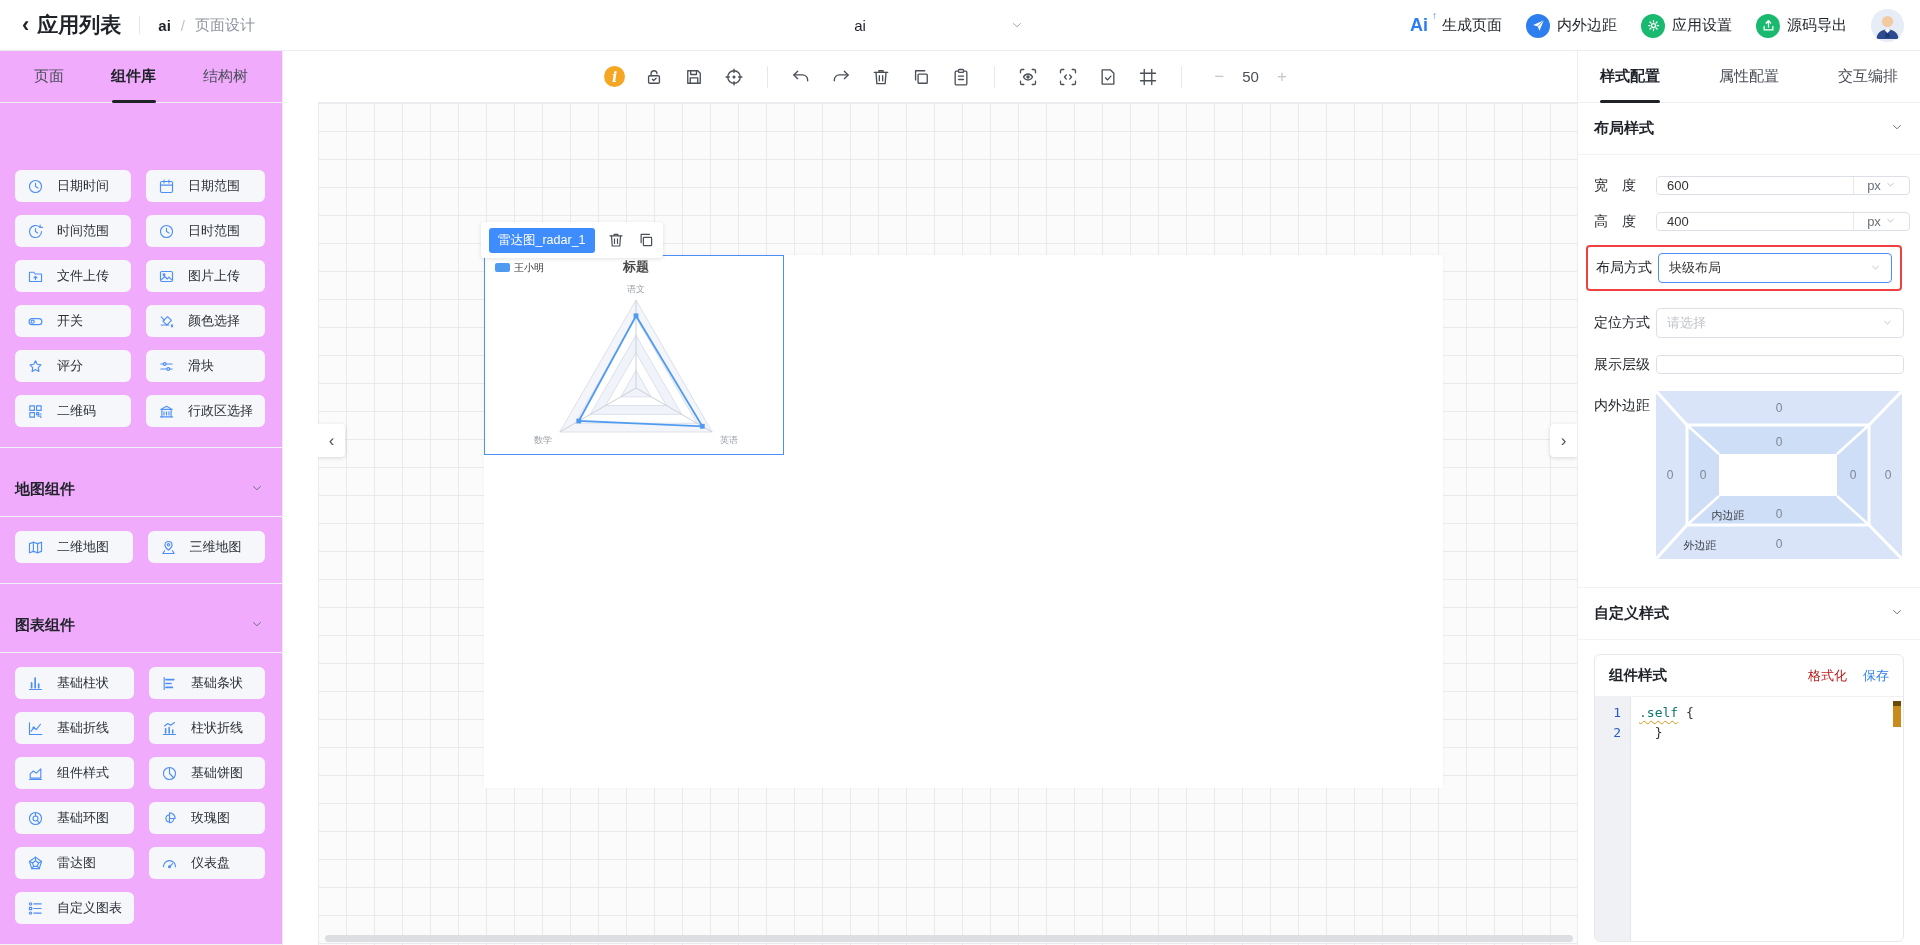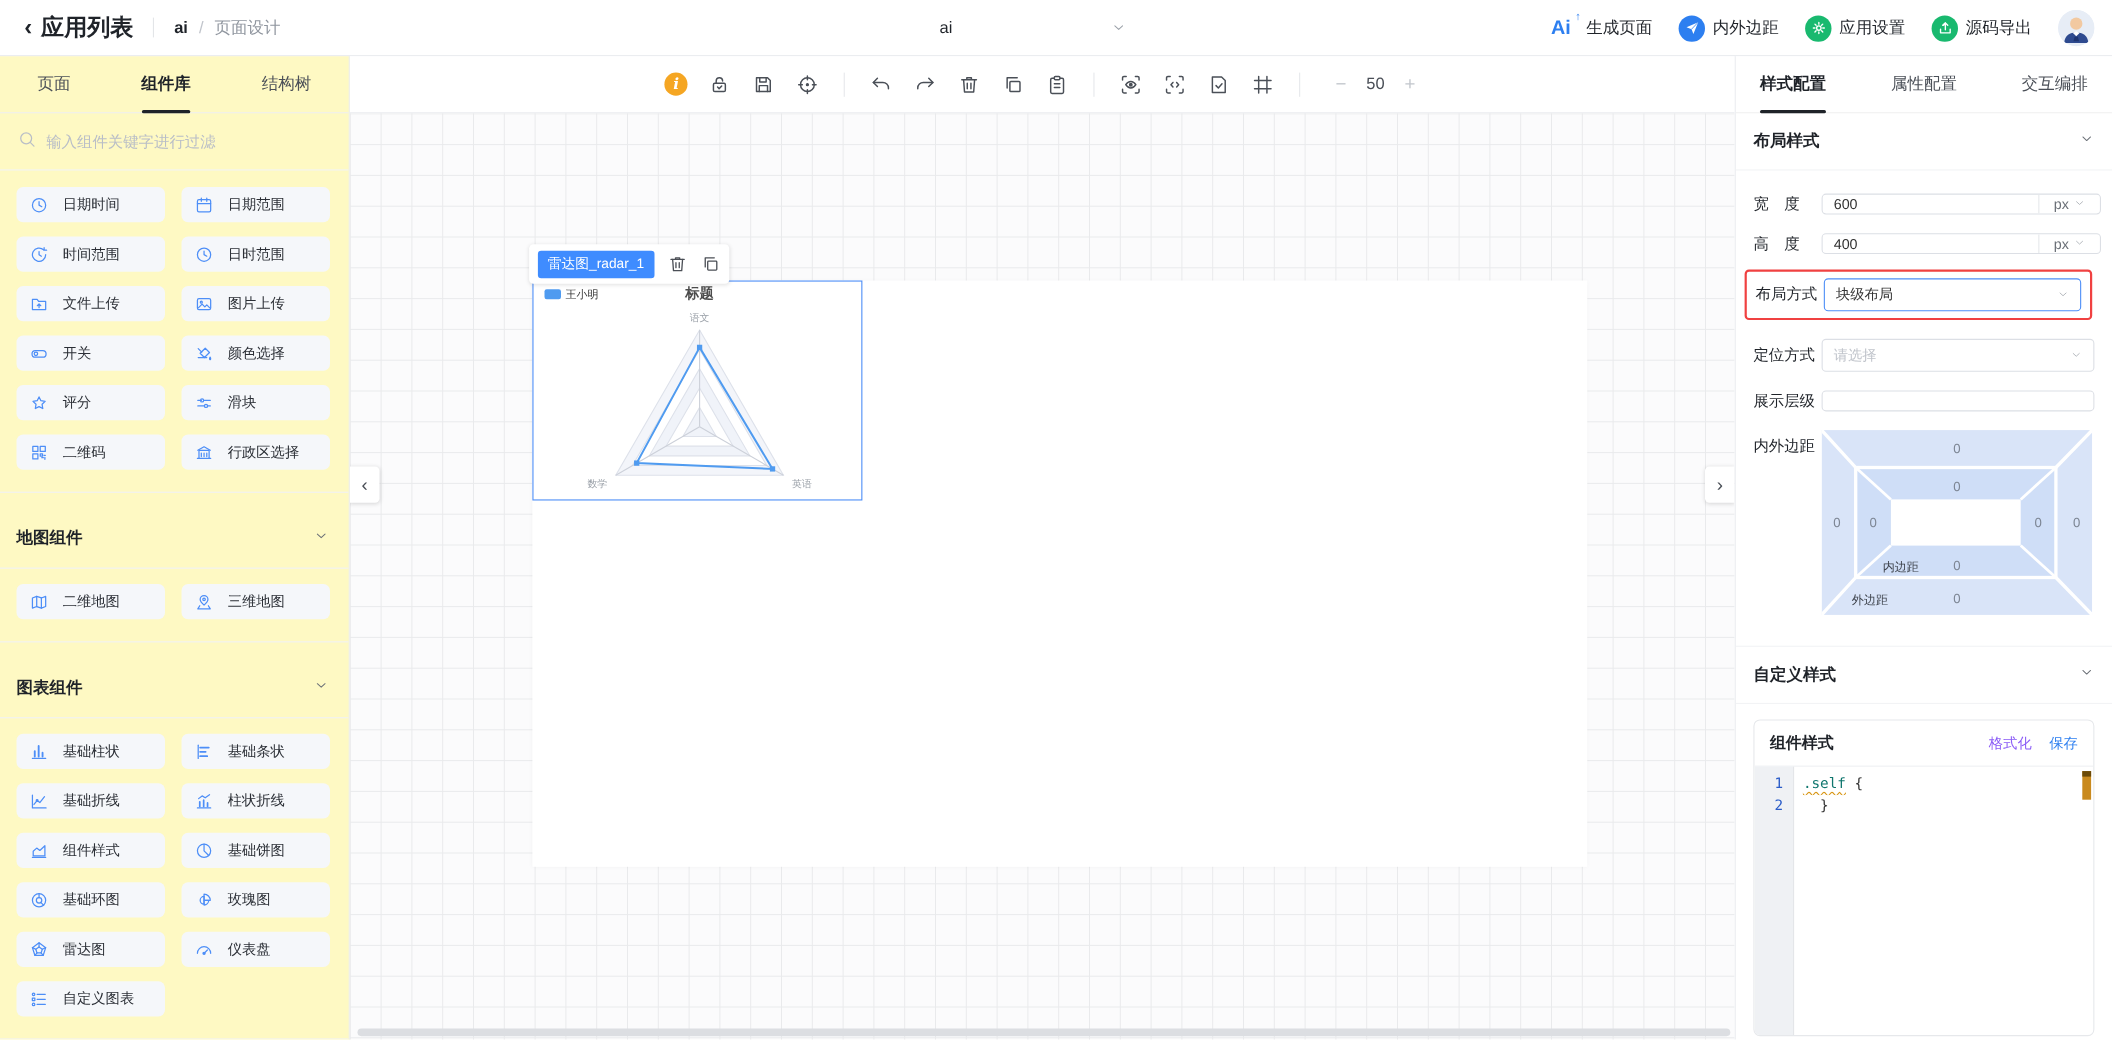--- a/index.html
+++ b/index.html
@@ -25,21 +25,21 @@
   .tb-right { position:absolute; right:16px; top:0; height:51px; display:flex; align-items:center; gap:24px; }
   .tb-action { display:flex; align-items:center; gap:7px; cursor:pointer; font-size:15px; }
   .circle-ic { width:24px; height:24px; border-radius:50%; display:flex; align-items:center; justify-content:center; }
   .circle-ic svg { width:15px; height:15px; }
   .ic-blue { background:#2d7ff0; } .ic-green { background:#19b96f; }
   .ai-logo { color:#2d7ff0; font-weight:bold; font-size:18px; position:relative; padding-right:7px; }
   .ai-arrow { position:absolute; right:-2px; top:-5px; font-size:10px; font-style:normal; }
   .avatar { width:33px; height:33px; border-radius:50%; background:#e7edf6; overflow:hidden; cursor:pointer; }
 
   
-  .sidebar { position:absolute; left:0; top:51px; width:318px; bottom:0; background:#fef9c3;
+  .sidebar { position:absolute; left:0; top:51px; width:283px; bottom:0; background:#f0abfc;
     border-right:1px solid #ebedf0; z-index:20; overflow:hidden; }
   .side-tabs { height:52px; border-bottom:1px solid #efefef; display:flex; align-items:center;
     justify-content:space-between; padding:0 34px; }
   .side-tab { font-size:15px; color:#4a4f57; cursor:pointer; position:relative; height:52px;
     display:flex; align-items:center; }
   .side-tab.active { font-weight:bold; color:#1f2329; }
   .side-tab.active::after { content:""; position:absolute; left:50%; transform:translateX(-50%);
     bottom:0; width:44px; height:3px; background:#1f2329; border-radius:2px; }
   .side-search { height:52px; border-bottom:1px solid #f2f3f5; display:flex; align-items:center; padding:0 16px; gap:9px; }
   .side-search svg { width:17px; height:17px; color:#b9bec7; flex:none; }
@@ -91,21 +91,21 @@
   .bm-wrap svg { display:block; }
   .spacer-div { height:1px; background:#f2f3f5; margin-top:18px; }
 
   
   .code-card { margin:14px 16px 6px; border:1px solid #e6e8eb; border-radius:6px; overflow:hidden;
     height:288px; display:flex; flex-direction:column; }
   .code-head { height:42px; border-bottom:1px solid #eef0f2; display:flex; align-items:center;
     padding:0 14px; flex:none; }
   .code-title { font-size:14.5px; font-weight:bold; flex:1; }
   .code-act { font-size:13px; margin-left:16px; cursor:pointer; }
-  .act-format { color:#8b5cf6; }
+  .act-format { color:#b91c1c; }
   .act-save { color:#2d7ff0; }
   .editor { flex:1; display:flex; position:relative; font-family:"DejaVu Sans Mono","Liberation Mono",monospace; font-size:13px; }
   .gutter { width:36px; background:#eff1f4; border-right:1px solid #e4e6e9; padding-top:6px; flex:none; }
   .gutter div { text-align:right; padding-right:9px; color:#2a5cc8; line-height:20px; }
   .codearea { flex:1; padding:6px 8px 0 8px; cursor:text; }
   .codeline { line-height:20px; white-space:pre; color:#333; }
   .tok-self { color:#0f766e; text-decoration:underline wavy #d89614 1px; text-underline-offset:3px; }
   .ed-marker { position:absolute; right:2px; top:4px; width:8px; height:26px; background:#c98a1e; }
   .ed-marker::before { content:""; position:absolute; left:0; right:0; top:0; height:5px; background:#6b4a08; }
 
@@ -219,27 +219,20 @@
     </div>
   </div>
 </header>
 
 <aside class="sidebar">
   <div class="side-tabs" id="side-tabs">
       <div class="side-tab">页面</div>
       <div class="side-tab active">组件库</div>
       <div class="side-tab">结构树</div>
     </div>
-  <div class="side-search">
-    <span id="search-ic"><svg viewBox="0 0 24 24" fill="none" stroke="currentColor" stroke-width="1.6" stroke-linecap="round" stroke-linejoin="round">
-          <circle cx="11" cy="11" r="7"></circle>
-          <path d="M16.5 16.5L21 21"></path>
-        </svg></span>
-    <input type="text" placeholder="输入组件关键字进行过滤" style="">
-  </div>
   <div class="side-scroll" id="side-groups">
       <div class="gitems">
         <div class="citem">
           <span class="cicon">
             <svg viewBox="0 0 24 24" fill="none" stroke="currentColor" stroke-width="1.6" stroke-linecap="round" stroke-linejoin="round">
               <circle cx="12" cy="12" r="8.5"></circle>
               <path d="M12 7.5V12l3.5 2"></path>
             </svg>
           </span>
           <span class="clabel">日期时间</span>

